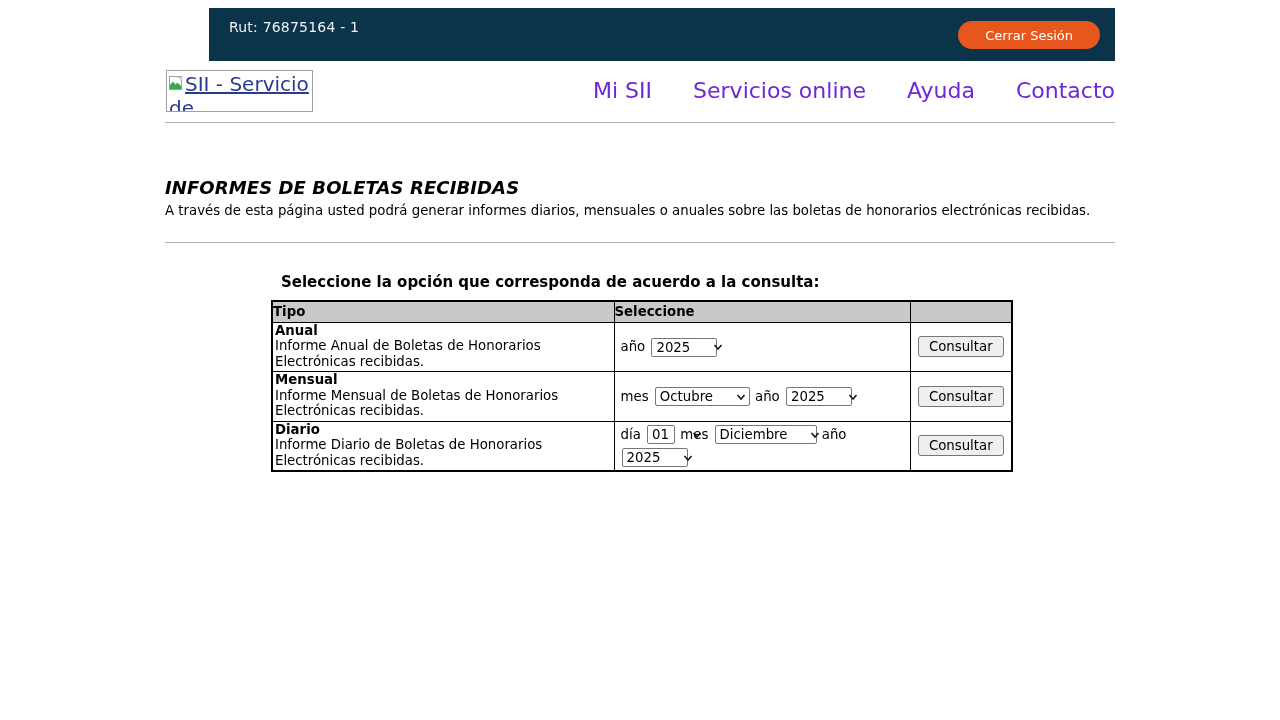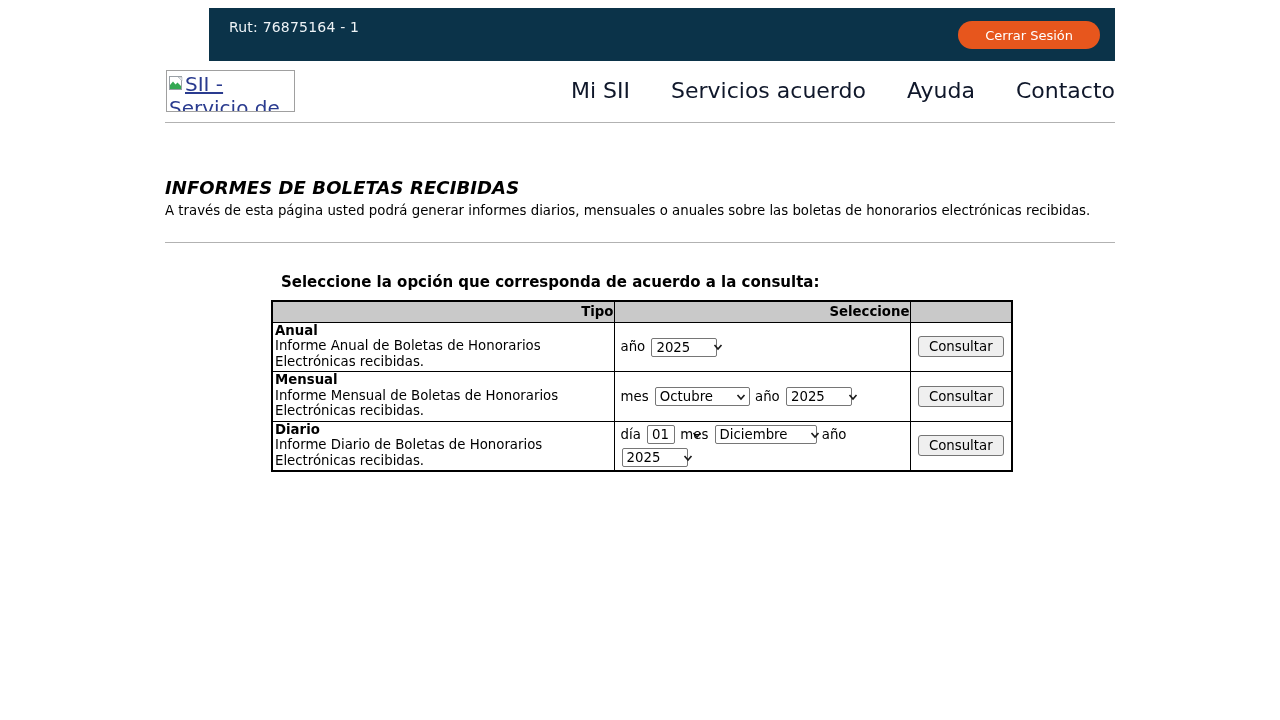--- a/index.html
+++ b/index.html
@@ -22,52 +22,52 @@
     height: 28px; padding: 0 27px;
     background: #e7561d; color: #ffffff;
     border: none; border-radius: 15px;
     font-size: 13px; font-family: inherit; cursor: pointer;
   }
 
   
   .header { position: relative; height: 62px; border-bottom: 1px solid #b2b2b2; }
   .logo-box {
     position: absolute; left: 1px; top: 9px;
-    width: 129px; height: 42px;
+    width: 147px; height: 42px;
     border: 1px solid #a0a0a0;
     overflow: hidden;
     padding: 1px 2px;
     cursor: pointer;
   }
   .logo-alt {
     font-size: 20px; line-height: 24px;
     color: #2a3b8f; text-decoration: underline;
     word-break: normal;
   }
   .broken-img-icon { display: inline-block; vertical-align: baseline; margin-right: 1px; }
   .nav { position: absolute; right: 0; top: 17px; display: flex; gap: 41px; }
   .nav a {
-    color: #0f172a; font-size: 22px; text-decoration: none; cursor: pointer;
+    color: #6d28d9; font-size: 22px; text-decoration: none; cursor: pointer;
   }
 
   
   .page-title { margin-top: 54px; font-size: 18px; font-weight: bold; letter-spacing: 0.1px; font-style: italic; }
   .intro { margin-top: 5px; font-size: 13.3px; }
   .rule { margin-top: 24px; border: none; border-top: 1px solid #b2b2b2; height: 0; }
   .prompt { margin: 30px 0 9px 116px; font-size: 15px; font-weight: bold; }
 
   
   table.report-table {
     margin-left: 106px; width: 740px;
     border-collapse: collapse; border: 2px solid #000;
     table-layout: fixed;
   }
   .report-table th {
     background: #c9c9c9; border: 1px solid #000;
-    font-size: 13.3px; font-weight: bold; height: 21px; text-align: right;
+    font-size: 13.3px; font-weight: bold; height: 21px; text-align: left;
   }
   .report-table td {
     border: 1px solid #000; font-size: 13.3px;
     height: 46px; padding: 0 5px;
   }
   .col-tipo { width: 342px; }
   .col-sel  { width: 296px; }
   .col-act  { width: 102px; }
   td.cell-tipo { vertical-align: top; padding: 0 2px 2px 2px; line-height: 15.5px; }
   td.cell-tipo b { display: block; }
@@ -109,21 +109,21 @@
     <div class="header">
       <div class="logo-box">
         <span class="logo-alt"><span class="broken-img-icon"><svg width="15" height="15" viewBox="0 0 15 15">
                 <rect x="0.5" y="0.5" width="12" height="13" fill="#ffffff" stroke="#9aa0a6"></rect>
                 <path d="M1 9 L4 5.5 L6.5 8.5 L8.5 6.5 L12 10 L12 13 L1 13 Z" fill="#34a853"></path>
                 <path d="M9 1 L13 1 L13 5 Z" fill="#e8eaed" stroke="#9aa0a6" stroke-width="0.5"></path>
               </svg></span><span>SII - Servicio de</span></span>
       </div>
       <nav class="nav">
         <a>Mi SII</a>
-        <a>Servicios acuerdo</a>
+        <a>Servicios online</a>
         <a>Ayuda</a>
         <a>Contacto</a>
       </nav>
     </div>
 
     <h1 class="page-title">INFORMES DE BOLETAS RECIBIDAS</h1>
     <p class="intro">A través de esta página usted podrá generar informes diarios, mensuales o anuales sobre las boletas de honorarios electrónicas recibidas.</p>
 
     <hr class="rule">
 

